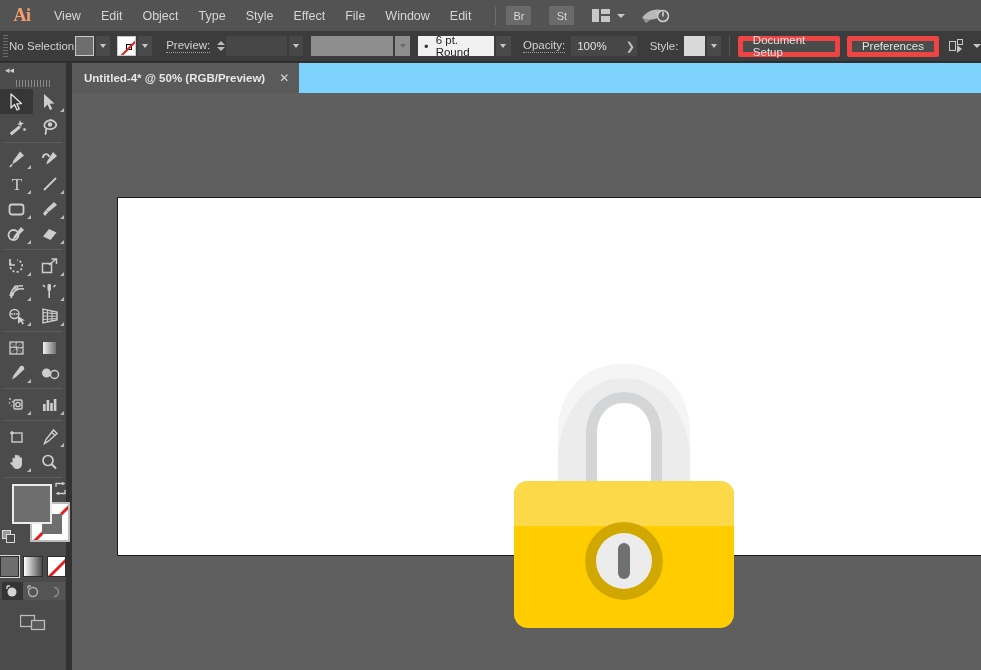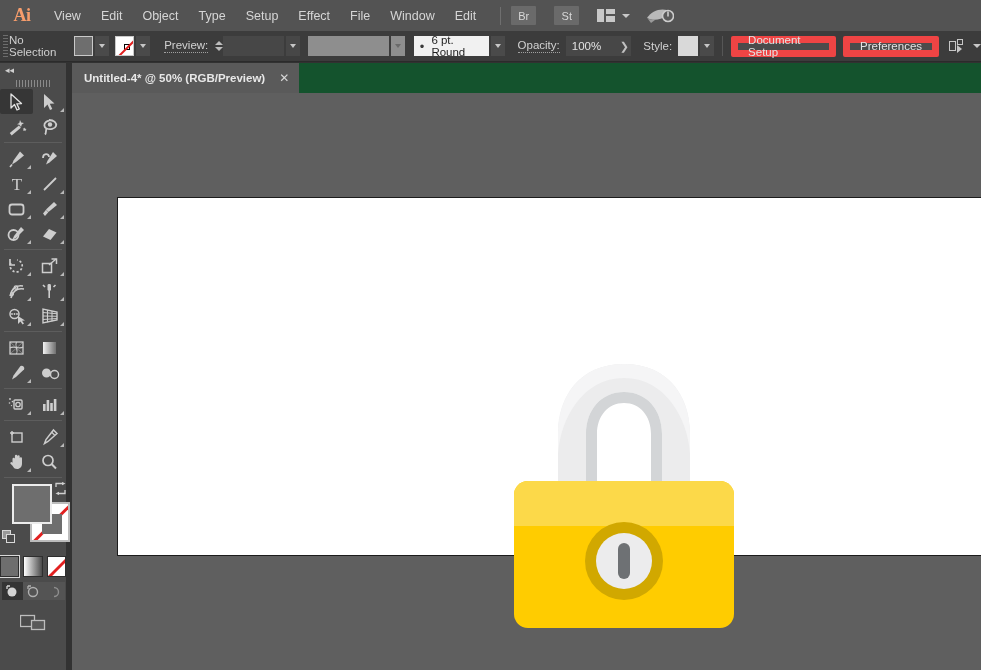--- a/index.html
+++ b/index.html
@@ -105,30 +105,30 @@
   }
   .field.light { background: #8e8e8e; }
   .field.white { background: #f1f1f1; color: #1e1e1e; }
   .field-arrow {
     width: 16px; height: 20px; background: #474747;
     display:flex; align-items:center; justify-content:center;
     color:#c0c0c0; font-size:11px; cursor: pointer;
   }
   .cb-button {
     height: 21px; padding: 0 10px; background: #4b4b4b;
-    border: 7px solid #ef4444; border-radius: 2px;
+    border: 5px solid #ef4444; border-radius: 2px;
     color: #e3e3e3; font-size: 11.5px;
     display: flex; align-items: center; cursor: pointer;
   }
   .style-swatch { width: 24px; height: 20px; background: #d9d9d9; }
 
   
   #tabstrip {
     position: absolute; left: 72px; top: 63px; width: 909px; height: 30px;
-    background: #14532d;
+    background: #7dd3fc;
   }
   #doctab {
     position: absolute; left: 0; top: 0; height: 30px;
     background: #5a5a5a;
     display: flex; align-items: center; padding: 0 10px 0 12px;
     cursor: pointer;
   }
   #doctab-title { color: #e8e8e8; font-size: 11.5px; font-weight: bold; }
   #doctab-close {
     margin-left: 14px; color: #d8d8d8; font-size: 12px; line-height: 1;
@@ -216,21 +216,21 @@
 </style>
 </head>
 <body>
 
 <div id="menubar">
   <div id="ai-logo">Ai</div>
   <div class="menu-item">View</div>
   <div class="menu-item">Edit</div>
   <div class="menu-item">Object</div>
   <div class="menu-item">Type</div>
-  <div class="menu-item">Setup</div>
+  <div class="menu-item">Style</div>
   <div class="menu-item">Effect</div>
   <div class="menu-item">File</div>
   <div class="menu-item">Window</div>
   <div class="menu-item">Edit</div>
   <div id="menu-sep"></div>
   <div class="mb-badge">Br</div>
   <div class="mb-badge">St</div>
   <div id="ws-switch">
     <svg class="ws-ico" width="18" height="13" viewBox="0 0 18 13">
       <rect x="0" y="0" width="7" height="13" fill="#c8c8c8"></rect>

